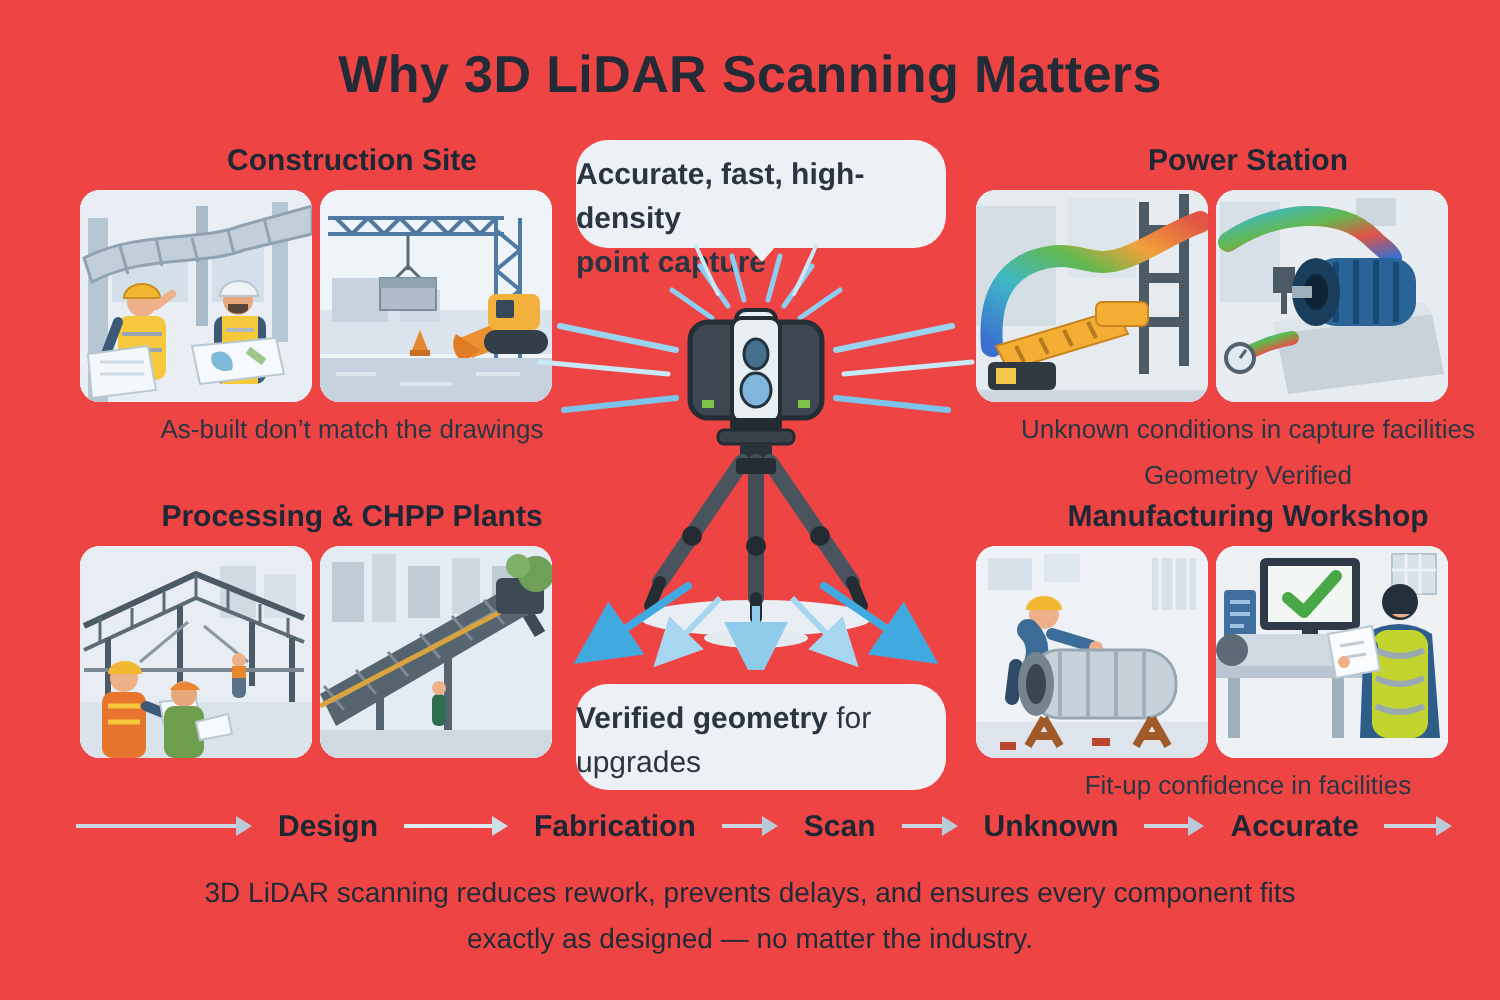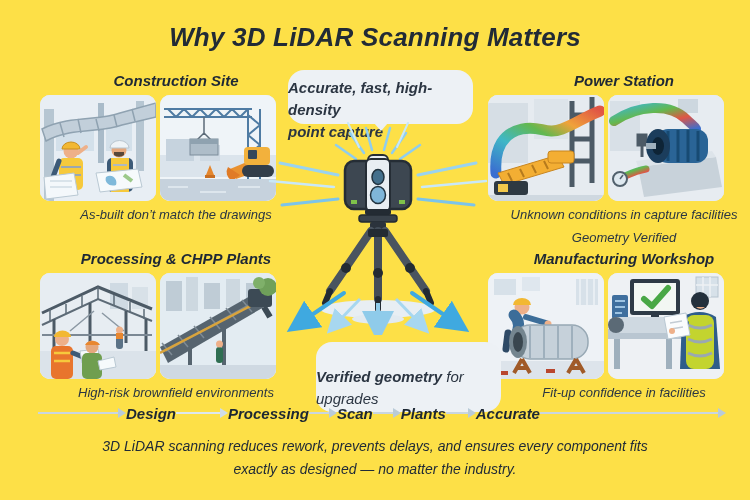--- a/index.html
+++ b/index.html
@@ -1,18 +1,18 @@
 <!DOCTYPE html>
 <html><head>
 <meta charset="utf-8">
 <style>
   html,body { margin:0; padding:0; background:#ffffff; }
   #canvas {
-    position:relative; width:750px; height:500px; background:#fde047;
-    font-family:"Liberation Sans", sans-serif; overflow:hidden;font-style:italic;
+    position:relative; width:750px; height:500px; background:#ef4444;
+    font-family:"Liberation Sans", sans-serif; overflow:hidden;
   }
   .abs { position:absolute; }
 
   
   #title {
     left:0; right:0; top:22px; text-align:center;
     font-size:26px; font-weight:800; color:#222b36; letter-spacing:.2px;
   }
 
   
@@ -35,28 +35,28 @@
   .bubble {
     position:absolute; background:#edf1f5; border-radius:16px;
     text-align:left; color:#2b3542; font-size:15px; line-height:1.45;
   }
   #bubble-top { left:288px; top:70px; width:185px; height:47px; padding-top:7px; font-weight:600; }
   #bubble-top .tail {
     position:absolute; left:50%; bottom:-7px; margin-left:-7px;
     width:0; height:0; border-left:7px solid transparent; border-right:7px solid transparent;
     border-top:8px solid #edf1f5;
   }
-  #bubble-bottom { left:288px; top:342px; width:185px; height:46px; padding-top:24px; font-weight:500;margin-left:28px; }
+  #bubble-bottom { left:288px; top:342px; width:185px; height:46px; padding-top:7px; font-weight:500; }
   #bubble-bottom .b { font-weight:800; }
 
   
   #scanner-wrap { left:268px; top:113px; width:220px; height:222px; }
 
   
-  #workflow { left:38px; right:24px; top:401px; height:24px; display:flex; align-items:center; }
+  #workflow { left:38px; right:24px; top:401px; height:24px; display:flex; align-items:center; gap:13px; }
   .wf-label { font-size:15px; font-weight:700; color:#1c2733; white-space:nowrap; }
   .wf-arrow { display:flex; align-items:center; }
   .wf-arrow .shaft { height:2px; background:#c9d6e0; flex:1; }
   .wf-arrow .tip {
     width:0; height:0; border-left:8px solid #b9cbd8;
     border-top:5px solid transparent; border-bottom:5px solid transparent;
   }
   .wf-arrow.light .shaft { background:#dde8ef; }
   .wf-arrow.light .tip { border-left-color:#cfdde8; }
   .a1 { width:88px; } .a2 { width:52px; } .a3 { width:28px; }
@@ -234,21 +234,20 @@
           <rect x="88" y="16" width="24" height="18" rx="3" fill="#3c4a55"></rect>
           <path d="M104,34 l6,10" stroke="#3c4a55" stroke-width="6"></path>
           <circle cx="108" cy="14" r="9" fill="#6fa05a"></circle>
           <circle cx="99" cy="10" r="6" fill="#7fb06a"></circle>
           <rect x="0" y="92" width="116" height="14" fill="#cfd9e2"></rect>
           <rect x="56" y="74" width="7" height="16" rx="3" fill="#2f6e52"></rect>
           <circle cx="59.5" cy="71" r="3.5" fill="#eeb089"></circle>
         </svg>
       </div>
     </div>
-    <p class="cap">High-risk brownfield environments</p>
   </section>
 
   <section class="q q-br">
     <h2>Manufacturing Workshop</h2>
     <div class="imgrow">
       <div class="panel">
         <svg width="116" height="106" viewBox="0 0 116 106">
           <rect width="116" height="106" fill="#eef2f6"></rect>
           <rect x="6" y="6" width="22" height="16" fill="#d7e1e9"></rect>
           <rect x="34" y="4" width="18" height="14" fill="#dfe7ee"></rect>
@@ -383,31 +382,31 @@
   <div id="workflow" class="abs">
     <div class="wf-arrow a1">
         <div class="shaft"></div>
         <div class="tip"></div>
       </div>
     <span class="wf-label">Design</span>
     <div class="wf-arrow a2 light">
         <div class="shaft"></div>
         <div class="tip"></div>
       </div>
-    <span class="wf-label">Processing</span>
+    <span class="wf-label">Fabrication</span>
     <div class="wf-arrow a3">
         <div class="shaft"></div>
         <div class="tip"></div>
       </div>
     <span class="wf-label">Scan</span>
     <div class="wf-arrow a4">
         <div class="shaft"></div>
         <div class="tip"></div>
       </div>
-    <span class="wf-label">Plants</span>
+    <span class="wf-label">Unknown</span>
     <div class="wf-arrow a5">
         <div class="shaft"></div>
         <div class="tip"></div>
       </div>
     <span class="wf-label">Accurate</span>
     <div class="wf-arrow a6">
         <div class="shaft"></div>
         <div class="tip"></div>
       </div>
   </div>

